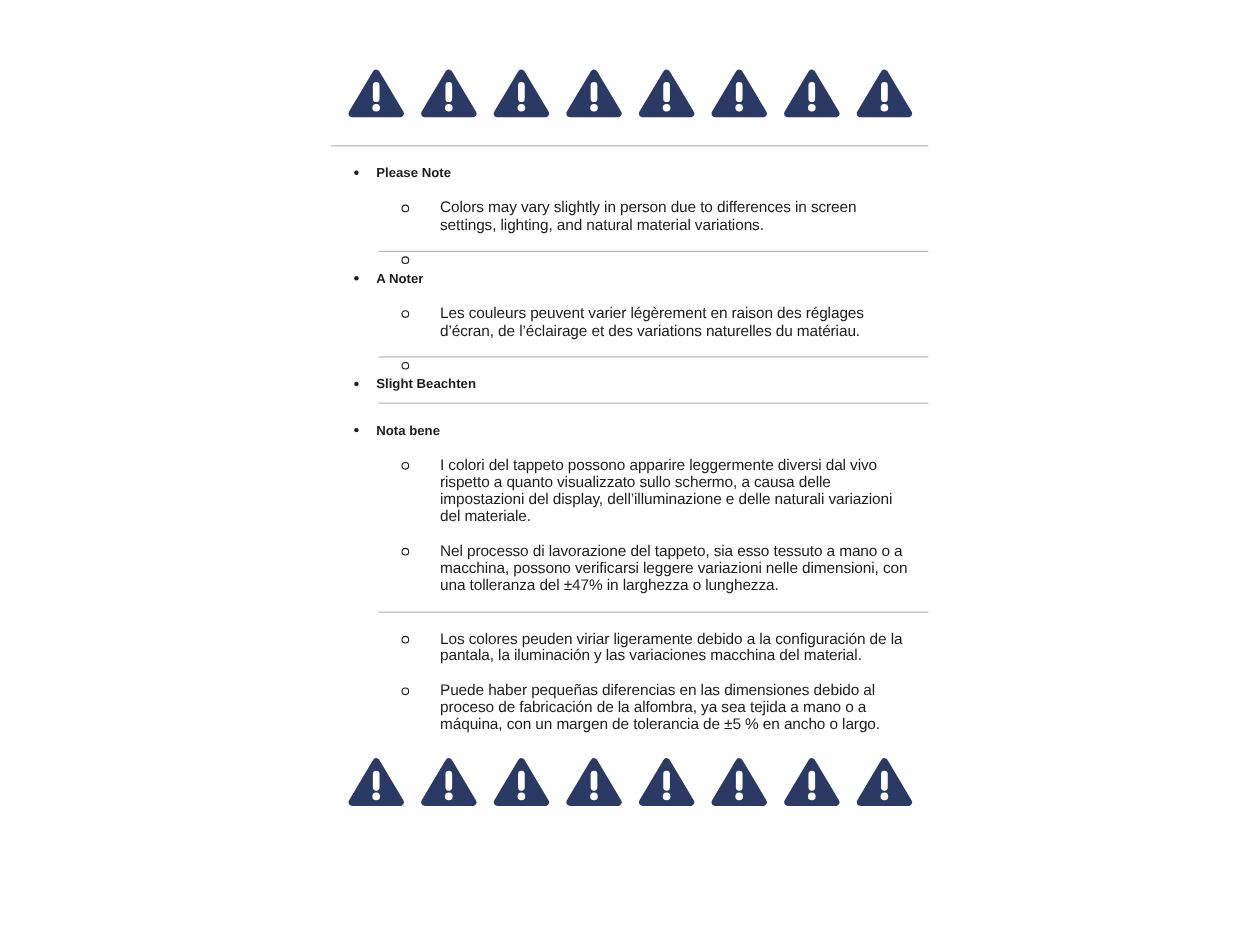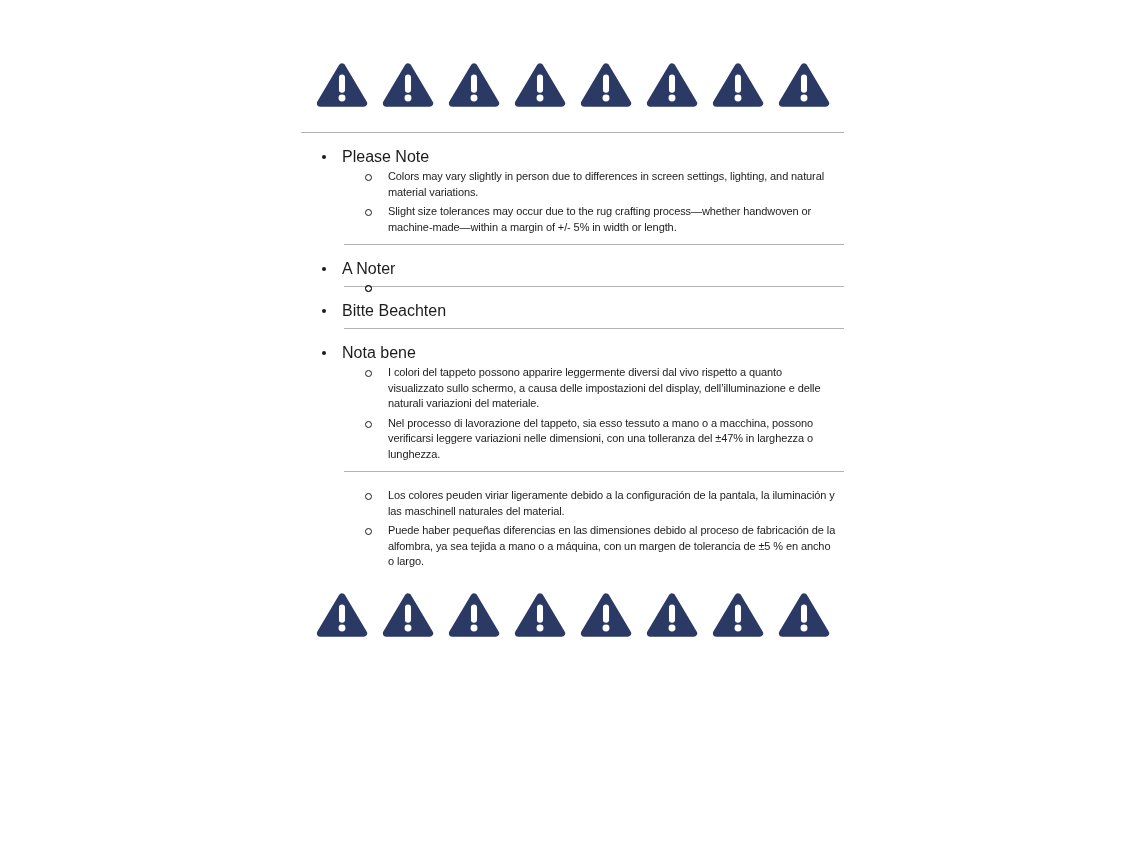--- a/index.html
+++ b/index.html
@@ -47,43 +47,43 @@
   hr.indent {
     margin: 9px 0 9px 43px;
   }
   
   .note-section {
     margin-top: 16px;
   }
   .heading-line {
     position: relative;
     padding-left: 41px;
-    font-size: 16px;
+    font-size: 12px;
     line-height: 16px;
-    font-weight: normal;
+    font-weight: bold;
     margin-bottom: 3px;
   }
   .dot {
     position: absolute;
     left: 21px;
     top: 6px;
     width: 4px;
     height: 4px;
     background: #1c1c1c;
     border-radius: 50%;
   }
   .note-item {
     position: relative;
     padding-left: 83px;
     padding-right: 2px;
     margin-bottom: 3px;
   }
   .note-item p {
-    margin: 4px;
-    font-size: 11px;
+    margin: 16px;
+    font-size: 14px;
     line-height: 15.5px;
     letter-spacing: -0.1px;
   }
   .ring {
     position: absolute;
     left: 64px;
     top: 5px;
     width: 5px;
     height: 5px;
     border: 1px solid #1c1c1c;
@@ -145,45 +145,45 @@
     <div class="heading-line">
       <span class="dot"></span>
       <span>Please Note</span>
     </div>
     <div class="note-item">
       <span class="ring"></span>
       <p>Colors may vary slightly in person due to differences in screen settings, lighting, and natural material variations.</p>
     </div>
     <div class="note-item">
       <span class="ring"></span>
-      <p>Slight size tolerances may occur due to the rug crafting process—whether handwoven or machine-made—within a margin of +/- 5% in width or length.</p>
     </div>
   </section>
 
   <hr class="rule indent">
 
   <section class="note-section">
     <div class="heading-line">
       <span class="dot"></span>
       <span>A Noter</span>
     </div>
     <div class="note-item">
       <span class="ring"></span>
-    </div>
-    <div class="note-item">
-      <span class="ring"></span>
-    </div>
-  </section>
-
-  <hr class="rule indent">
-
-  <section class="note-section">
-    <div class="heading-line">
-      <span class="dot"></span>
-      <span>Bitte Beachten</span>
+      <p>Les couleurs peuvent varier légèrement en raison des réglages d’écran, de l’éclairage et des variations naturelles du matériau.</p>
+    </div>
+    <div class="note-item">
+      <span class="ring"></span>
+    </div>
+  </section>
+
+  <hr class="rule indent">
+
+  <section class="note-section">
+    <div class="heading-line">
+      <span class="dot"></span>
+      <span>Slight Beachten</span>
     </div>
   </section>
 
   <hr class="rule indent">
 
   <section class="note-section">
     <div class="heading-line">
       <span class="dot"></span>
       <span>Nota bene</span>
     </div>
@@ -195,21 +195,21 @@
       <span class="ring"></span>
       <p>Nel processo di lavorazione del tappeto, sia esso tessuto a mano o a macchina, possono verificarsi leggere variazioni nelle dimensioni, con una tolleranza del ±47% in larghezza o lunghezza.</p>
     </div>
   </section>
 
   <hr class="rule indent">
 
   <section class="note-section">
     <div class="note-item">
       <span class="ring"></span>
-      <p>Los colores peuden viriar ligeramente debido a la configuración de la pantala, la iluminación y las maschinell naturales del material.</p>
+      <p>Los colores peuden viriar ligeramente debido a la configuración de la pantala, la iluminación y las variaciones macchina del material.</p>
     </div>
     <div class="note-item">
       <span class="ring"></span>
       <p>Puede haber pequeñas diferencias en las dimensiones debido al proceso de fabricación de la alfombra, ya sea tejida a mano o a máquina, con un margen de tolerancia de ±5 % en ancho o largo.</p>
     </div>
   </section>
 
   <div class="tri-row bottom" id="tri-row-bottom">
       <svg viewBox="0 0 60 54" aria-hidden="true">
         <path d="M30 6 L55 48 L5 48 Z" fill="#2b3a64" stroke="#2b3a64" stroke-width="8" stroke-linejoin="round"></path>

